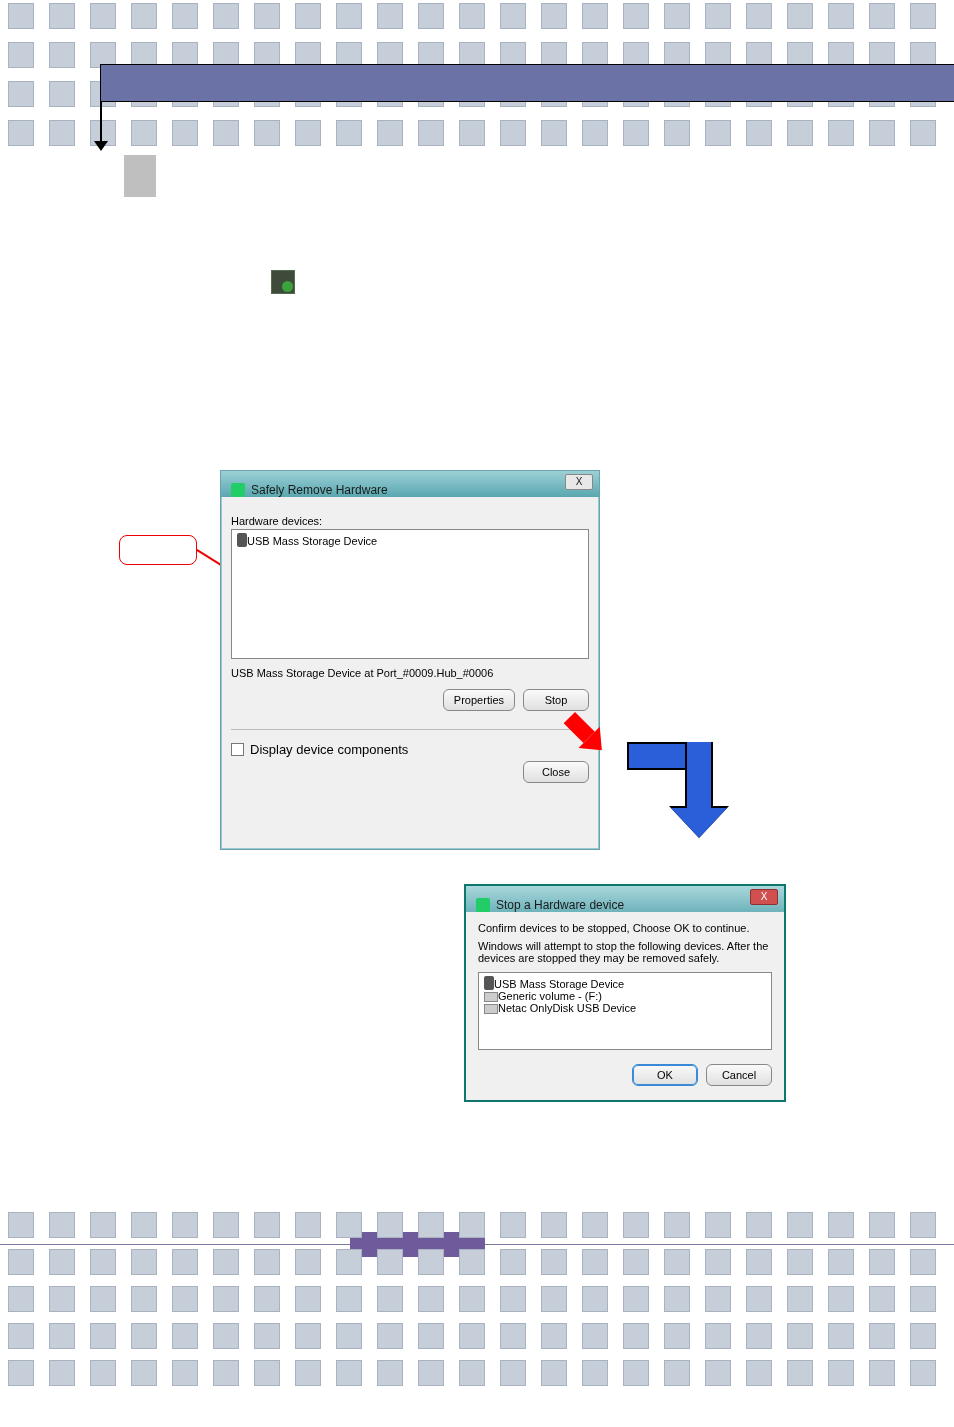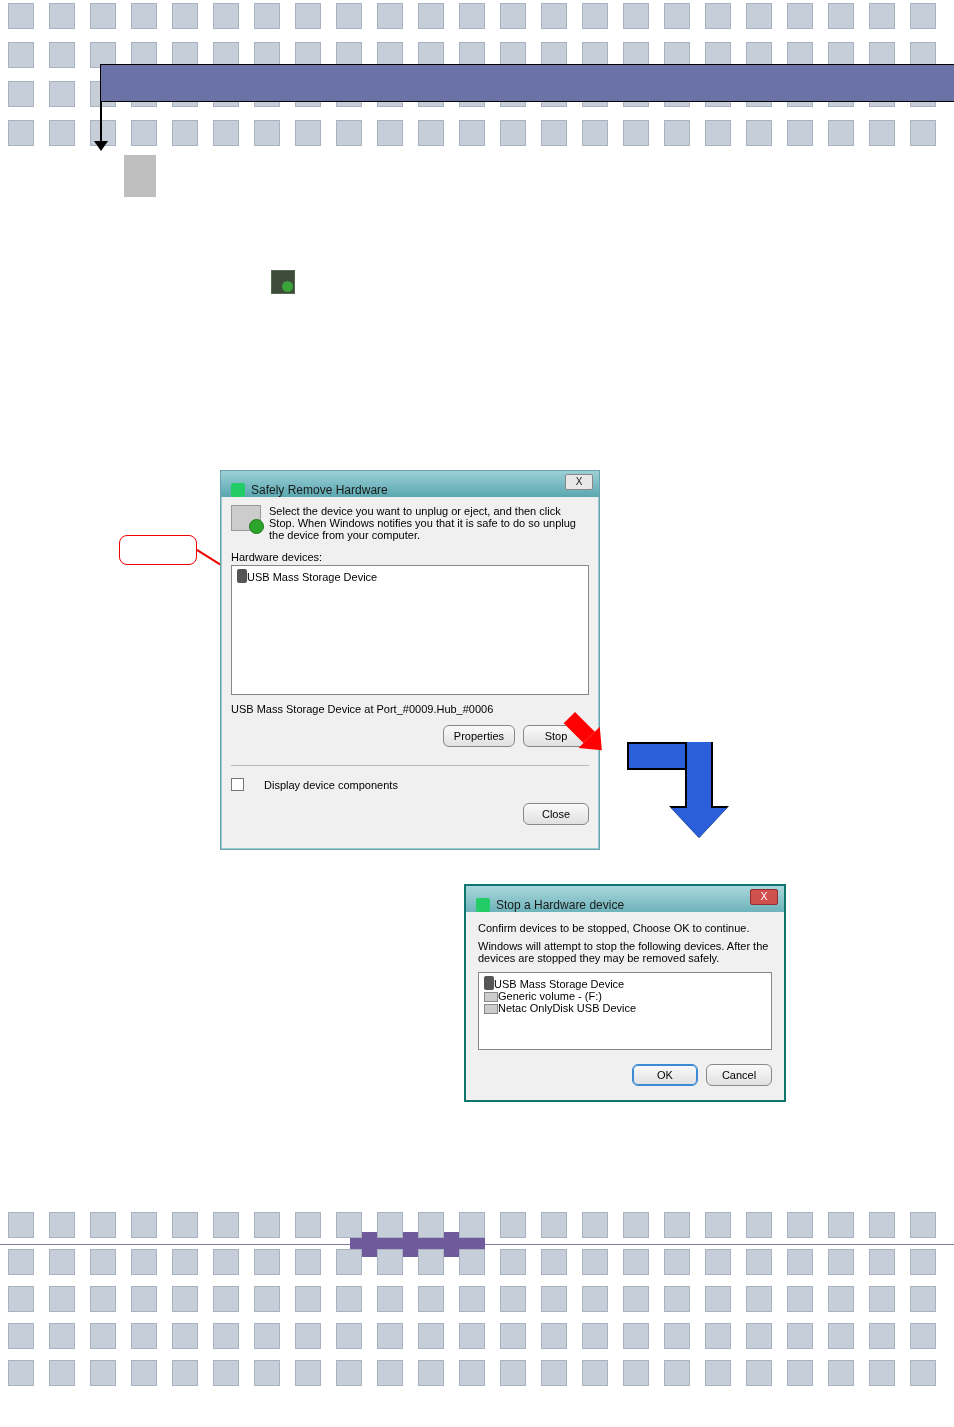--- a/index.html
+++ b/index.html
@@ -149,24 +149,24 @@
   .btn {
     min-width:66px; height:22px;
     background: linear-gradient(#fafafa,#e0e0e0);
     border:1px solid #888; border-radius:6px;
     font-size:11px;
     display:flex; align-items:center; justify-content:center;
     padding: 0 10px;
   }
   .btn.primary { box-shadow: 0 0 0 1px #3a8ad6 inset; border-color:#3a8ad6; }
   .divline { border-top:1px solid #bbb; margin-top:18px; }
-  .chkrow { display:flex; align-items:center; gap:20px; margin-top:12px; font-size:11px; }
+  .chkrow { display:flex; align-items:center; gap:6px; margin-top:12px; font-size:13px; }
   .chkbox { width:13px; height:13px; border:1px solid #777; background:#fff; }
 
-  .closebtnrow { display:flex; justify-content:flex-end; margin-top:12px; }
+  .closebtnrow { display:flex; justify-content:flex-end; margin-top:4px; }
 
   
   .callout {
     position: absolute;
     top: 535px; left: 119px;
     width: 78px; height: 30px;
     border: 1.5px solid #e00;
     border-radius: 8px;
     background:#fff;
   }
@@ -377,24 +377,20 @@
 <div class="callout"></div>
 <div class="callout-line"></div>
 
 <div class="dialog1">
   <div class="titlebar">
     <span class="icon"></span>
     <span>Safely Remove Hardware</span>
     <div class="closebox">X</div>
   </div>
   <div class="dlg-body">
-    <div class="intro">
-      <div class="intro-icon"></div>
-      <div>Select the device you want to unplug or eject, and then click Stop. When Windows notifies you that it is safe to do so unplug the device from your computer.</div>
-    </div>
     <div class="hwlist">
       <div>Hardware devices:</div>
       <div class="listbox">
         <div class="listitem">
           <span class="usbglyph"></span>
           <span>USB Mass Storage Device</span>
         </div>
       </div>
     </div>
     <div class="statusline">USB Mass Storage Device at Port_#0009.Hub_#0006</div>

